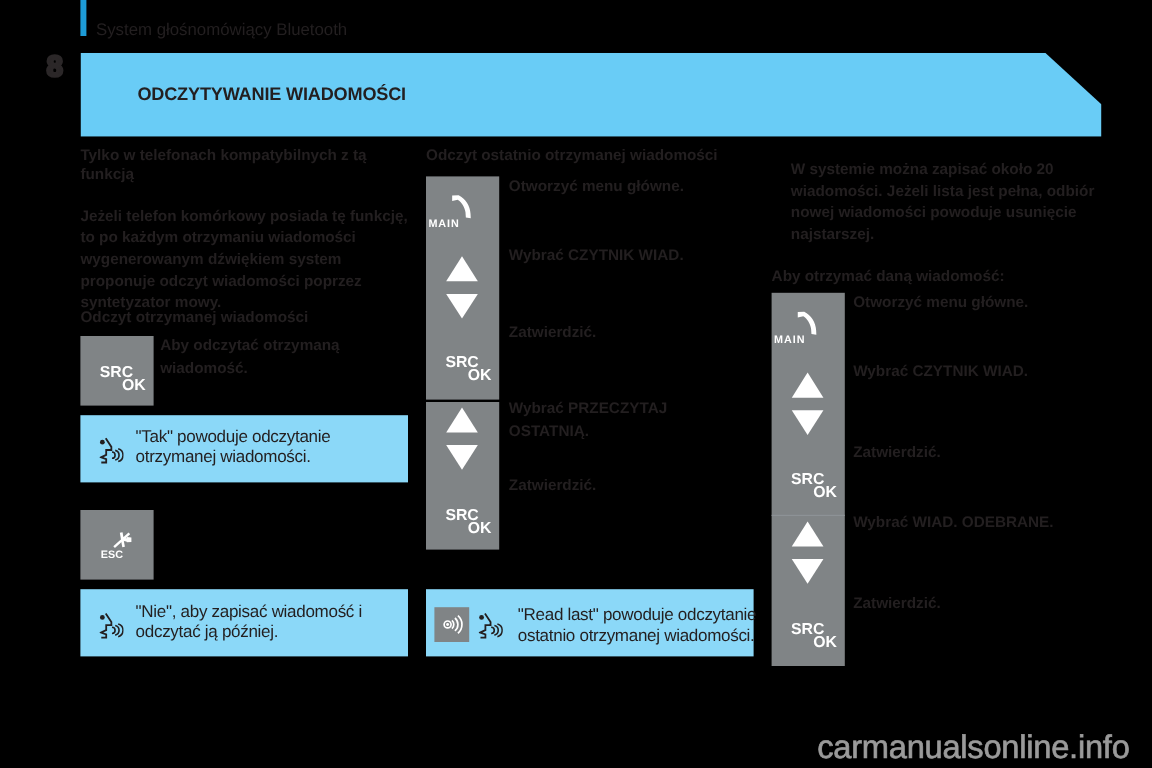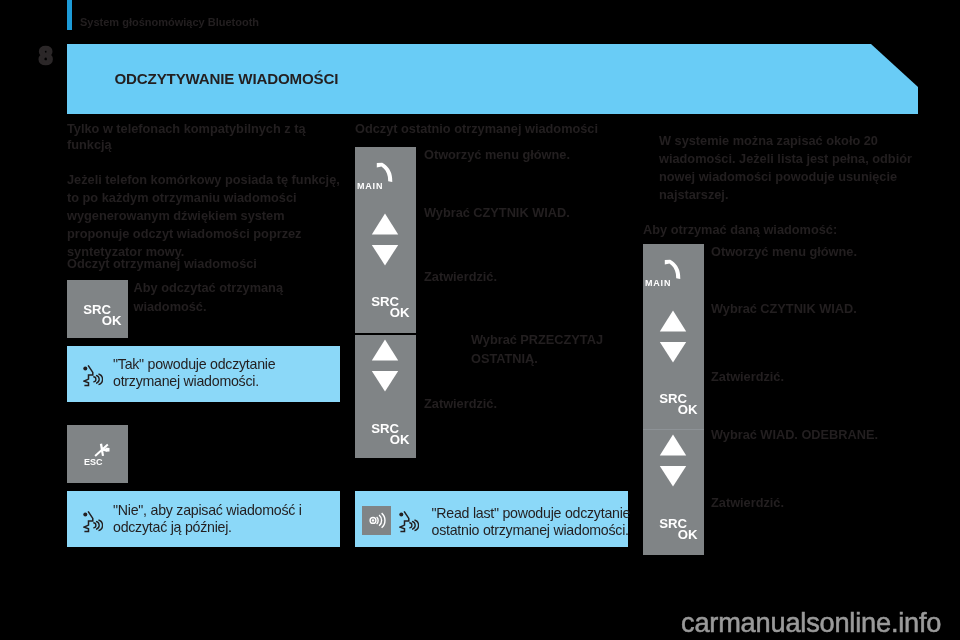--- a/index.html
+++ b/index.html
@@ -2,21 +2,21 @@
 <html><head>
 <meta charset="utf-8">
 <style>
   html,body{margin:0;padding:0;}
   body{width:960px;height:640px;background:#000;overflow:hidden;
        font-family:"Liberation Sans",sans-serif;}
   .page{position:absolute;left:0;top:0;width:960px;height:640px;}
 
   
   .hdr-bar{position:absolute;left:67px;top:0px;width:5px;height:30px;background:#1D9BD7;}
-  .hdr-txt{position:absolute;left:80px;top:15.5px;font-size:11px;font-weight:bold;color:#231F20;}
+  .hdr-txt{position:absolute;left:80px;top:15.5px;font-size:14px;font-weight:normal;color:#231F20;}
   .pgnum{position:absolute;left:39px;top:44px;font-size:24px;font-weight:bold;color:#2b2728;
          line-height:24px;-webkit-text-stroke:2.6px #2b2728;}
 
   
   .banner{position:absolute;left:67px;top:44px;width:851px;height:70px;background:#69CCF6;
           clip-path:polygon(0 0,804px 0,851px 43px,851px 70px,0 70px);}
   .banner-title{position:absolute;left:114.5px;top:69.5px;font-size:15.1px;font-weight:bold;
                 color:#231F20;letter-spacing:-0.15px;}
 
   
@@ -130,21 +130,21 @@
     </div>
     <div class="srcok" style="right:6.5px;top:88px;">
       <span class="l1">SRC</span>
       <span class="l2">OK</span>
     </div>
   </div>
 
   <div class="step-txt" style="left:424px;top:146px;width:205px;">Otworzyć menu główne.</div>
   <div class="step-txt" style="left:424px;top:204px;width:205px;">Wybrać CZYTNIK WIAD.</div>
   <div class="step-txt" style="left:424px;top:268px;width:205px;">Zatwierdzić.</div>
-  <div class="step-txt" style="left:424px;top:331px;width:152px;margin-left:47px;">Wybrać PRZECZYTAJ OSTATNIĄ.</div>
+  <div class="step-txt" style="left:424px;top:331px;width:152px;">Wybrać PRZECZYTAJ OSTATNIĄ.</div>
   <div class="step-txt" style="left:424px;top:395px;width:205px;">Zatwierdzić.</div>
 
   <div class="bluebox" style="left:355px;top:491px;width:273px;height:56px;"></div>
   <div class="graybtn" style="left:362px;top:506px;width:29px;height:29px;">
     <svg width="29" height="29" viewBox="0 0 29 29">
       <circle cx="11" cy="14.4" r="1.2" fill="#fff"></circle>
       <circle cx="11" cy="14.4" r="2.9" fill="none" stroke="#fff" stroke-width="1.4"></circle>
       <path d="M14.6 10.9 A 4.7 4.7 0 0 1 14.6 17.9" fill="none" stroke="#fff" stroke-width="1.4"></path>
       <path d="M17.1 9.0 A 7.1 7.1 0 0 1 17.1 19.8" fill="none" stroke="#fff" stroke-width="1.4"></path>
       <path d="M19.6 7.1 A 9.6 9.6 0 0 1 19.6 21.7" fill="none" stroke="#fff" stroke-width="1.4"></path>

